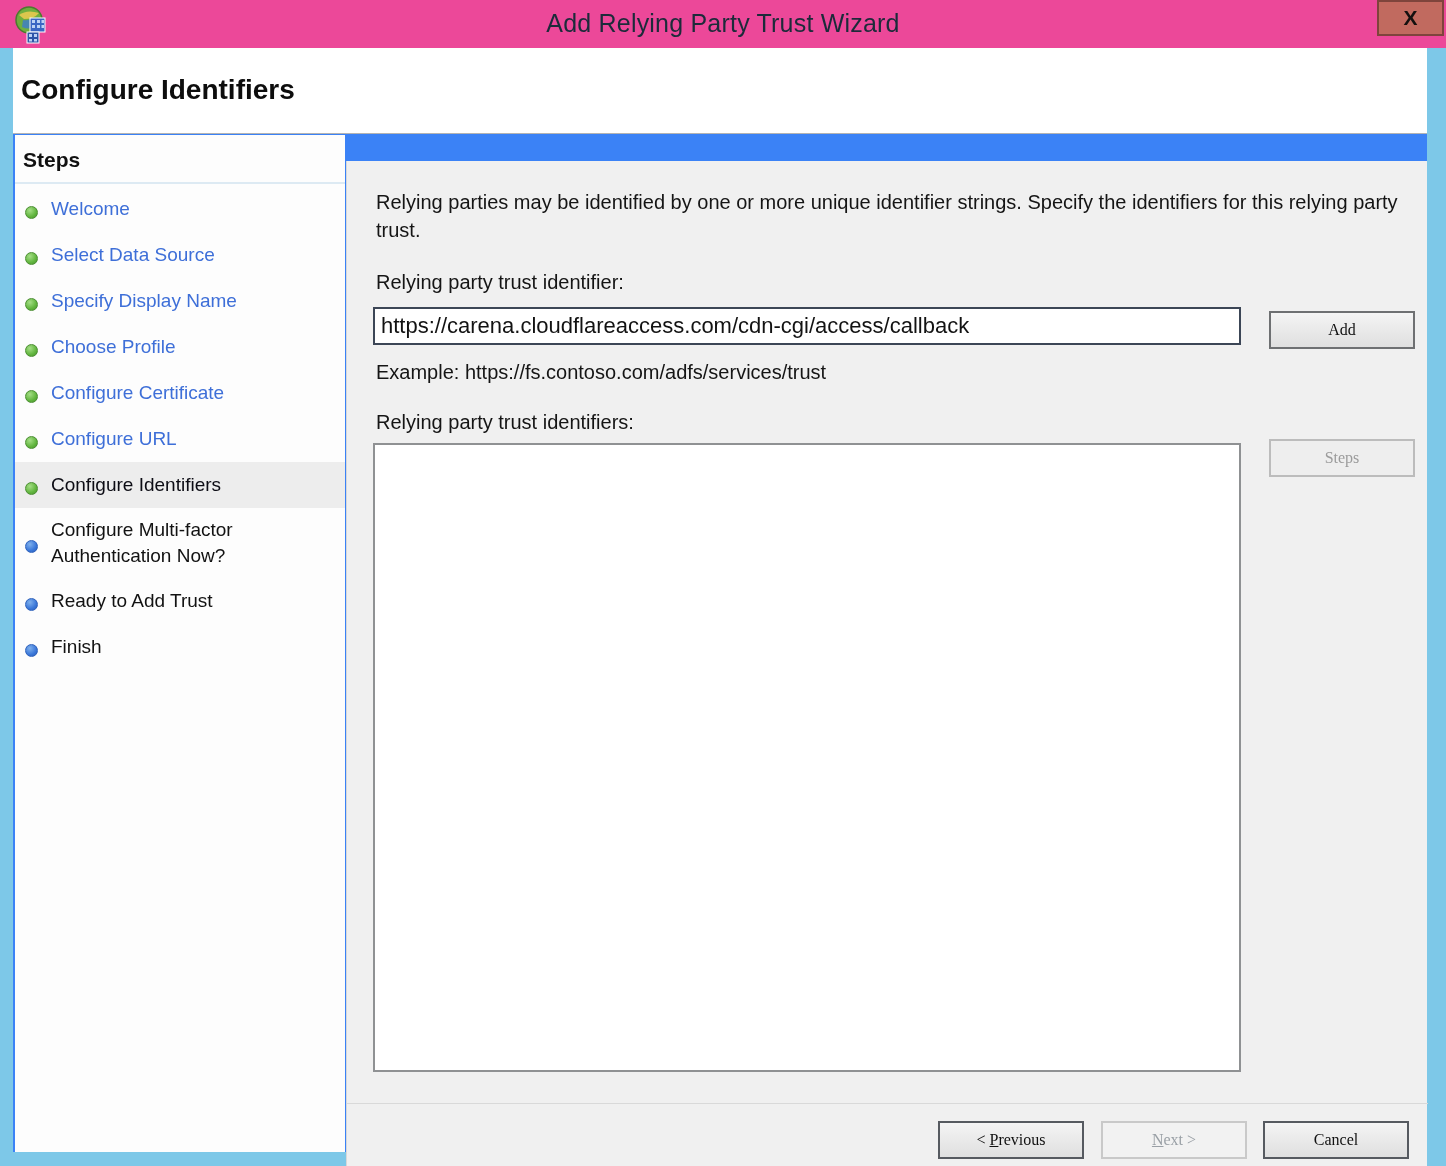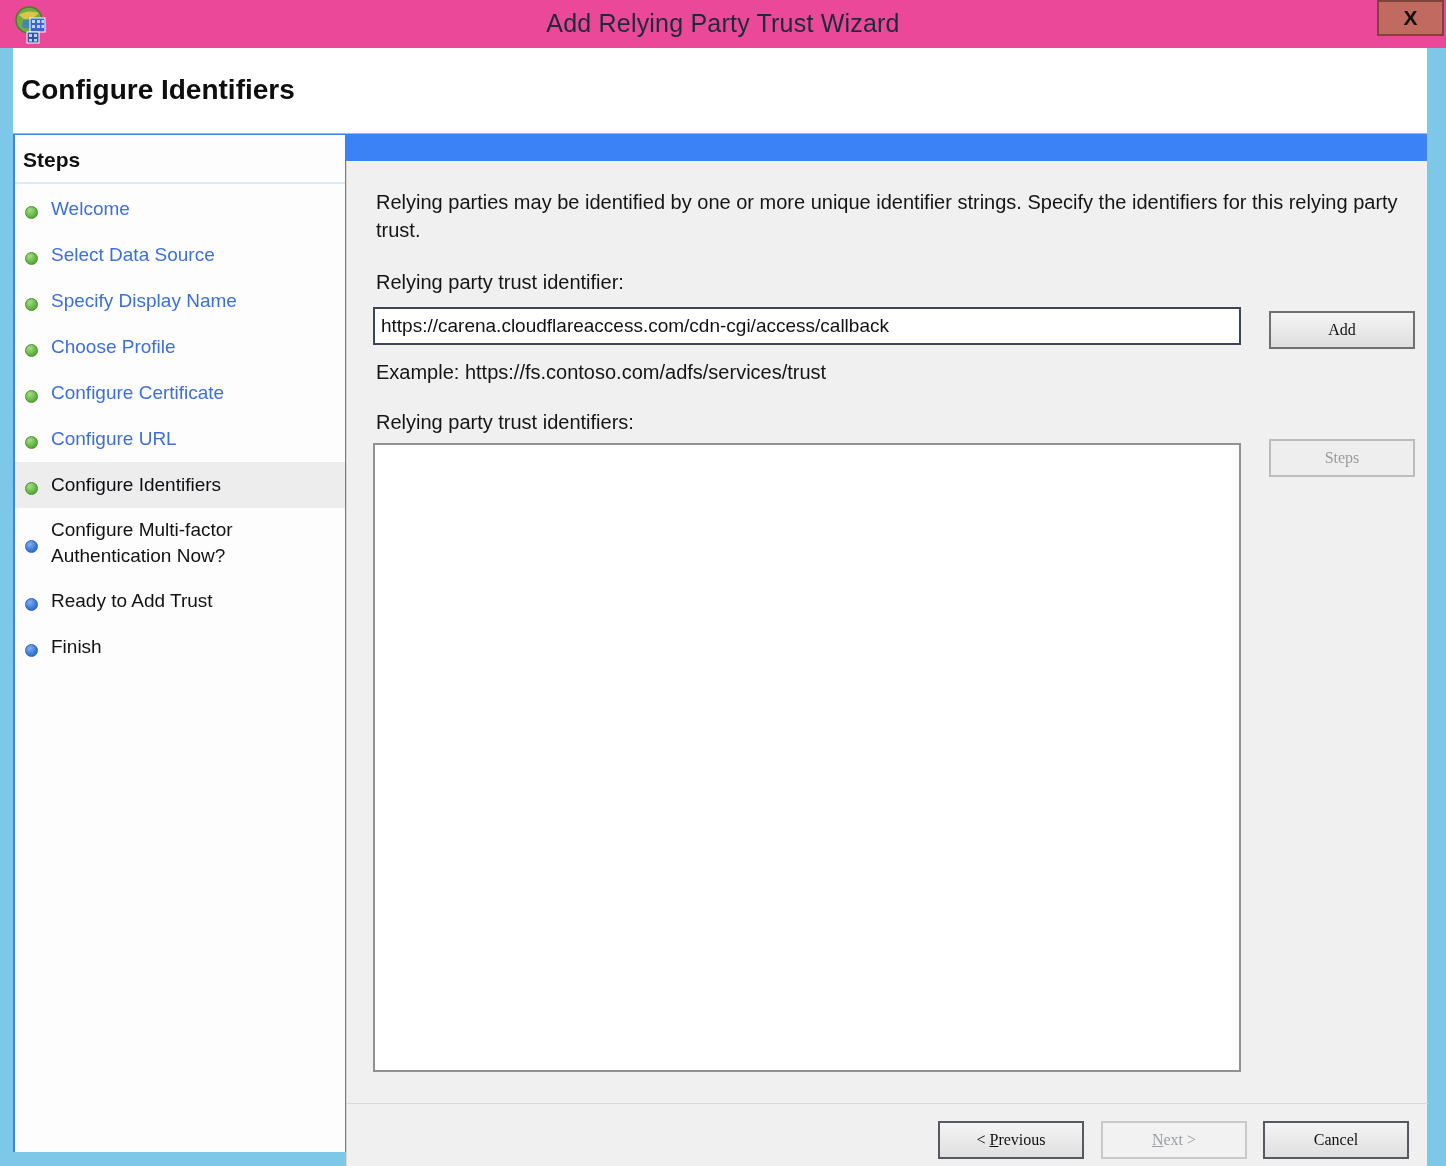--- a/index.html
+++ b/index.html
@@ -46,21 +46,21 @@
 
   
   .intro { position:absolute; left:29px; top:27px; width:1024px; font-size:20px; line-height:28px; color:#151515; }
   .field-label { position:absolute; font-size:20px; color:#151515; }
   .lbl-identifier { left:29px; top:110px; }
   .lbl-example { left:29px; top:200px; }
   .lbl-identifiers { left:29px; top:250px; }
 
   .identifier-input { position:absolute; left:26px; top:146px; width:868px; height:38px;
     border:2px solid #3c4656; background:#ffffff; font-family:"Liberation Sans", sans-serif;
-    font-size:19px; color:#121212; padding:0 6px; outline:none; }
+    font-size:22px; color:#121212; padding:0 6px; outline:none; }
 
   .listbox { position:absolute; left:26px; top:282px; width:868px; height:629px;
     background:#ffffff; border:2px solid #8f9193; }
 
   .btn { position:absolute; width:146px; height:38px; font-family:Liberation Serif, serif;
     font-size:16px; color:#111; text-align:center;
     background:linear-gradient(#f4f4f4,#dfdfdf); border:2px solid #6e7072; cursor:pointer; }
   .btn-add { left:922px; top:150px; }
   .btn-remove { left:922px; top:278px; background:#eeeeee; border-color:#bcbcbc; color:#9b9b9b; }
 

